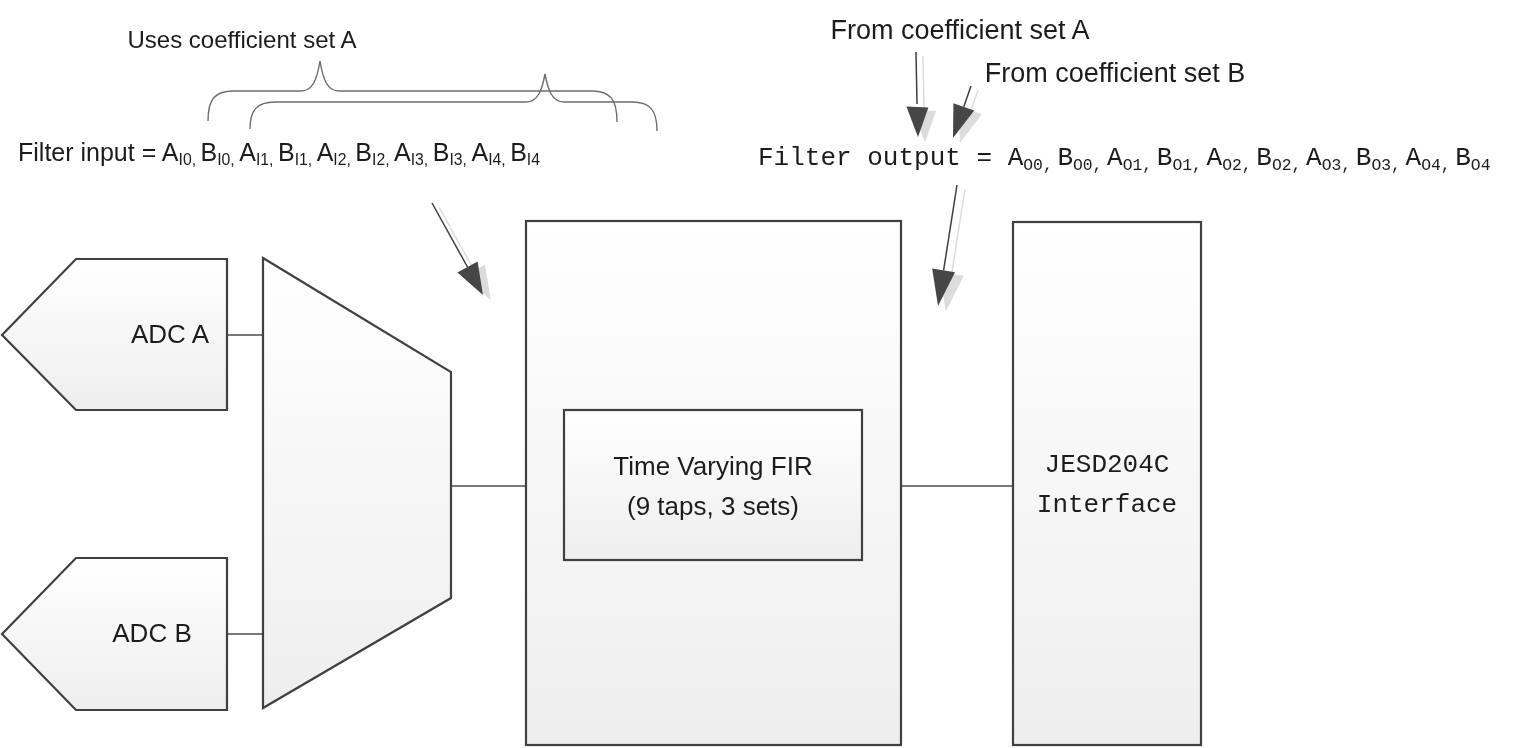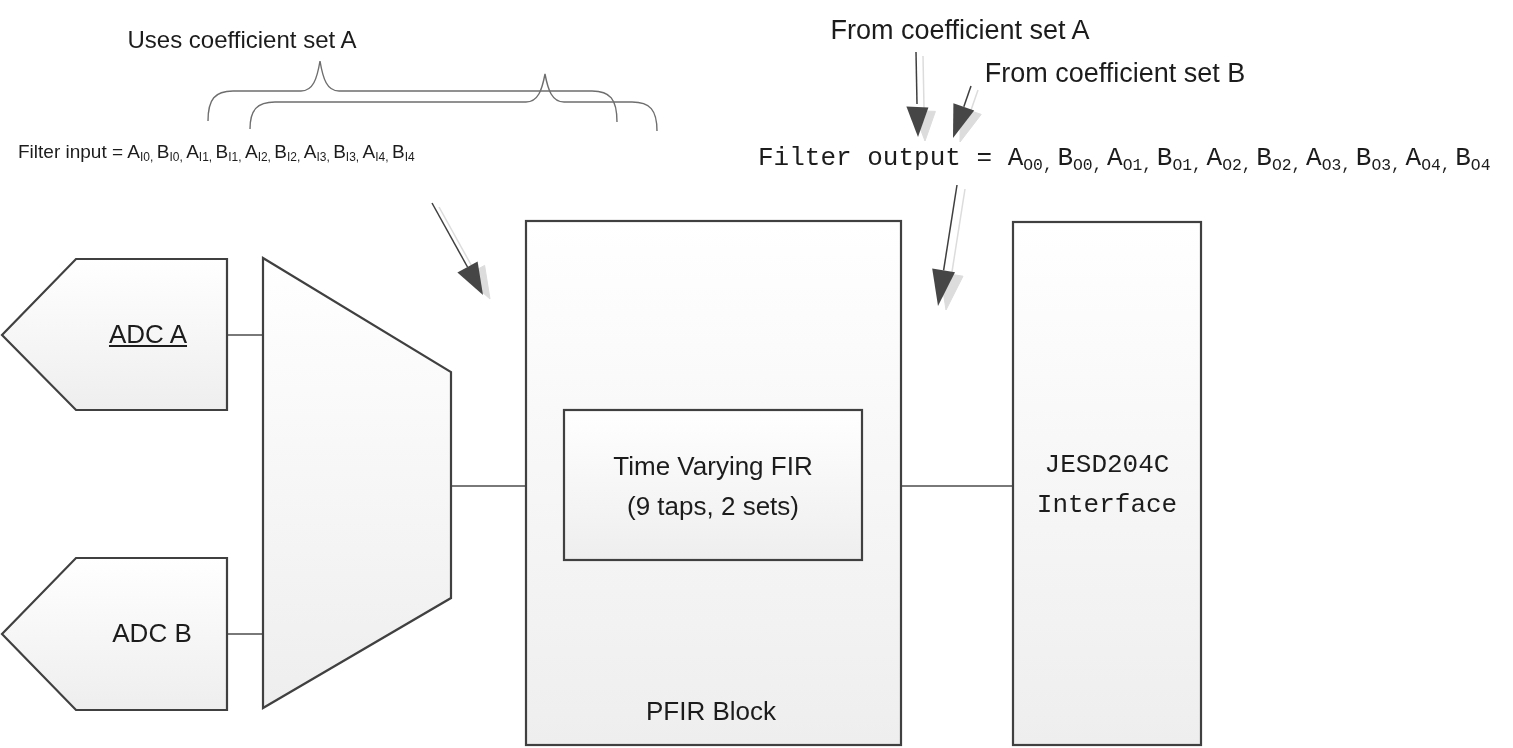--- a/index.html
+++ b/index.html
@@ -6,21 +6,21 @@
   #stage{
     position:relative;width:1513px;height:748px;background:#ffffff;
     font-family:"Liberation Sans",sans-serif;color:#1c1c1c;overflow:hidden;padding-left:34px;
   }
   #diagram-svg{position:absolute;left:0;top:0;}
   .lbl{position:absolute;transform:translate(-50%,-50%);white-space:nowrap;text-align:center;}
   .annot-sm{font-size:24px;}
   .annot-lg{font-size:27px;}
   .block-lbl{font-size:26px;line-height:40px;white-space:pre-line;}
   .filter-line{position:absolute;transform:translateY(-50%);white-space:nowrap;}
-  .fi{font-size:19px;}
+  .fi{font-size:25px;}
   .fo{font-size:26px;font-family:Liberation Mono, monospace;}
   .filter-line sub{
     font-size:0.63em;vertical-align:baseline;position:relative;top:0.28em;
   }
   .filter-line .tok-sp{display:inline-block;width:0.18em;}
 </style>
 </head>
 <body>
 
 <div id="stage">
@@ -93,21 +93,20 @@
     </g>
   </svg>
 
   <div class="lbl annot-sm" style="left:242px;top:40px;">Uses coefficient set A</div>
   <div class="lbl annot-lg" style="left:1115px;top:73px;">From coefficient set B</div>
   <div class="lbl annot-lg" style="left:960px;top:30px;">From coefficient set A</div>
 
   <div class="filter-line fi" style="left:18px;top:152px;">Filter input = <span>A</span><sub>I0,</sub><span class="tok-sp"></span><span>B</span><sub>I0,</sub><span class="tok-sp"></span><span>A</span><sub>I1,</sub><span class="tok-sp"></span><span>B</span><sub>I1,</sub><span class="tok-sp"></span><span>A</span><sub>I2,</sub><span class="tok-sp"></span><span>B</span><sub>I2,</sub><span class="tok-sp"></span><span>A</span><sub>I3,</sub><span class="tok-sp"></span><span>B</span><sub>I3,</sub><span class="tok-sp"></span><span>A</span><sub>I4,</sub><span class="tok-sp"></span><span>B</span><sub>I4</sub><span class="tok-sp"></span></div>
   <div class="filter-line fo" style="left:758px;top:158px;">Filter output = <span>A</span><sub>O0,</sub><span class="tok-sp"></span><span>B</span><sub>O0,</sub><span class="tok-sp"></span><span>A</span><sub>O1,</sub><span class="tok-sp"></span><span>B</span><sub>O1,</sub><span class="tok-sp"></span><span>A</span><sub>O2,</sub><span class="tok-sp"></span><span>B</span><sub>O2,</sub><span class="tok-sp"></span><span>A</span><sub>O3,</sub><span class="tok-sp"></span><span>B</span><sub>O3,</sub><span class="tok-sp"></span><span>A</span><sub>O4,</sub><span class="tok-sp"></span><span>B</span><sub>O4</sub><span class="tok-sp"></span></div>
 
-  <div class="lbl block-lbl" style="left:148px;top:334px;text-decoration:underline;">ADC A</div>
+  <div class="lbl block-lbl" style="left:170px;top:334px;">ADC A</div>
   <div class="lbl block-lbl" style="left:152px;top:633px;">ADC B</div>
   <div class="lbl block-lbl" style="left:713px;top:486px;">Time Varying FIR
-(9 taps, 2 sets)</div>
-  <div class="lbl block-lbl" style="left:711px;top:711px;">PFIR Block</div>
+(9 taps, 3 sets)</div>
   <div class="lbl block-lbl" style="left:1107px;top:485px;font-family:Liberation Mono, monospace;">JESD204C
 Interface</div>
 
 </div>
 
 </body></html>

